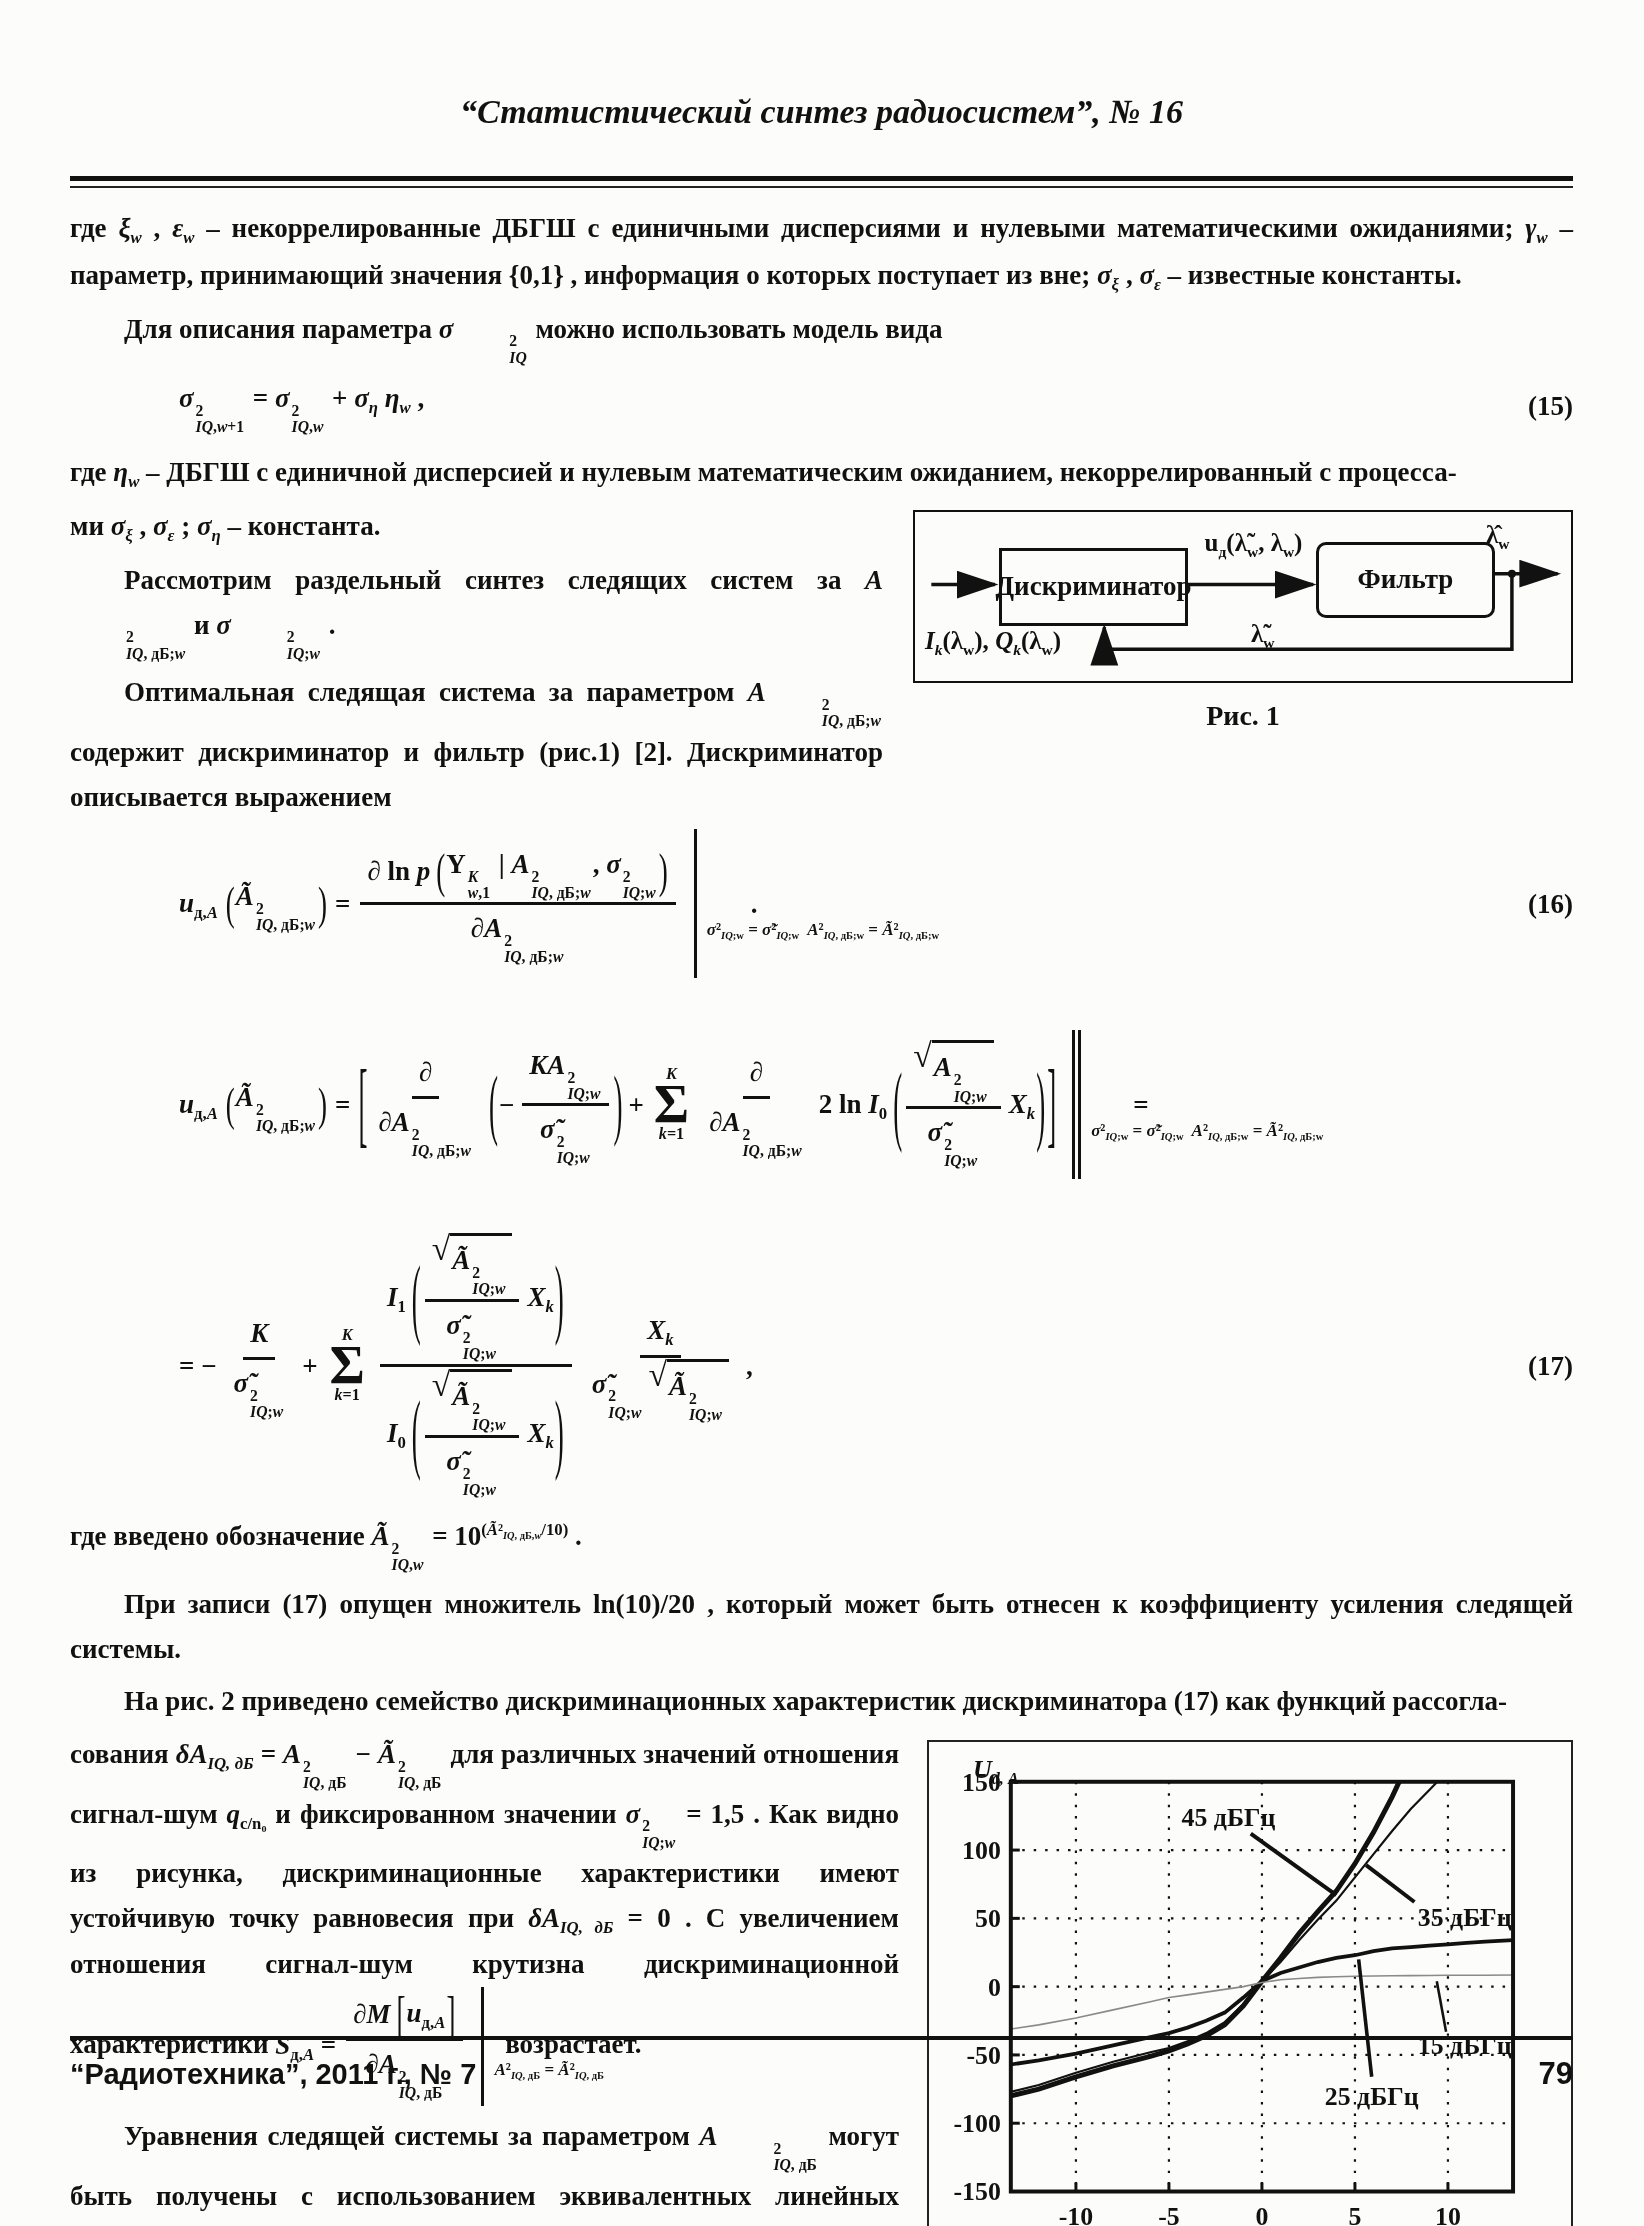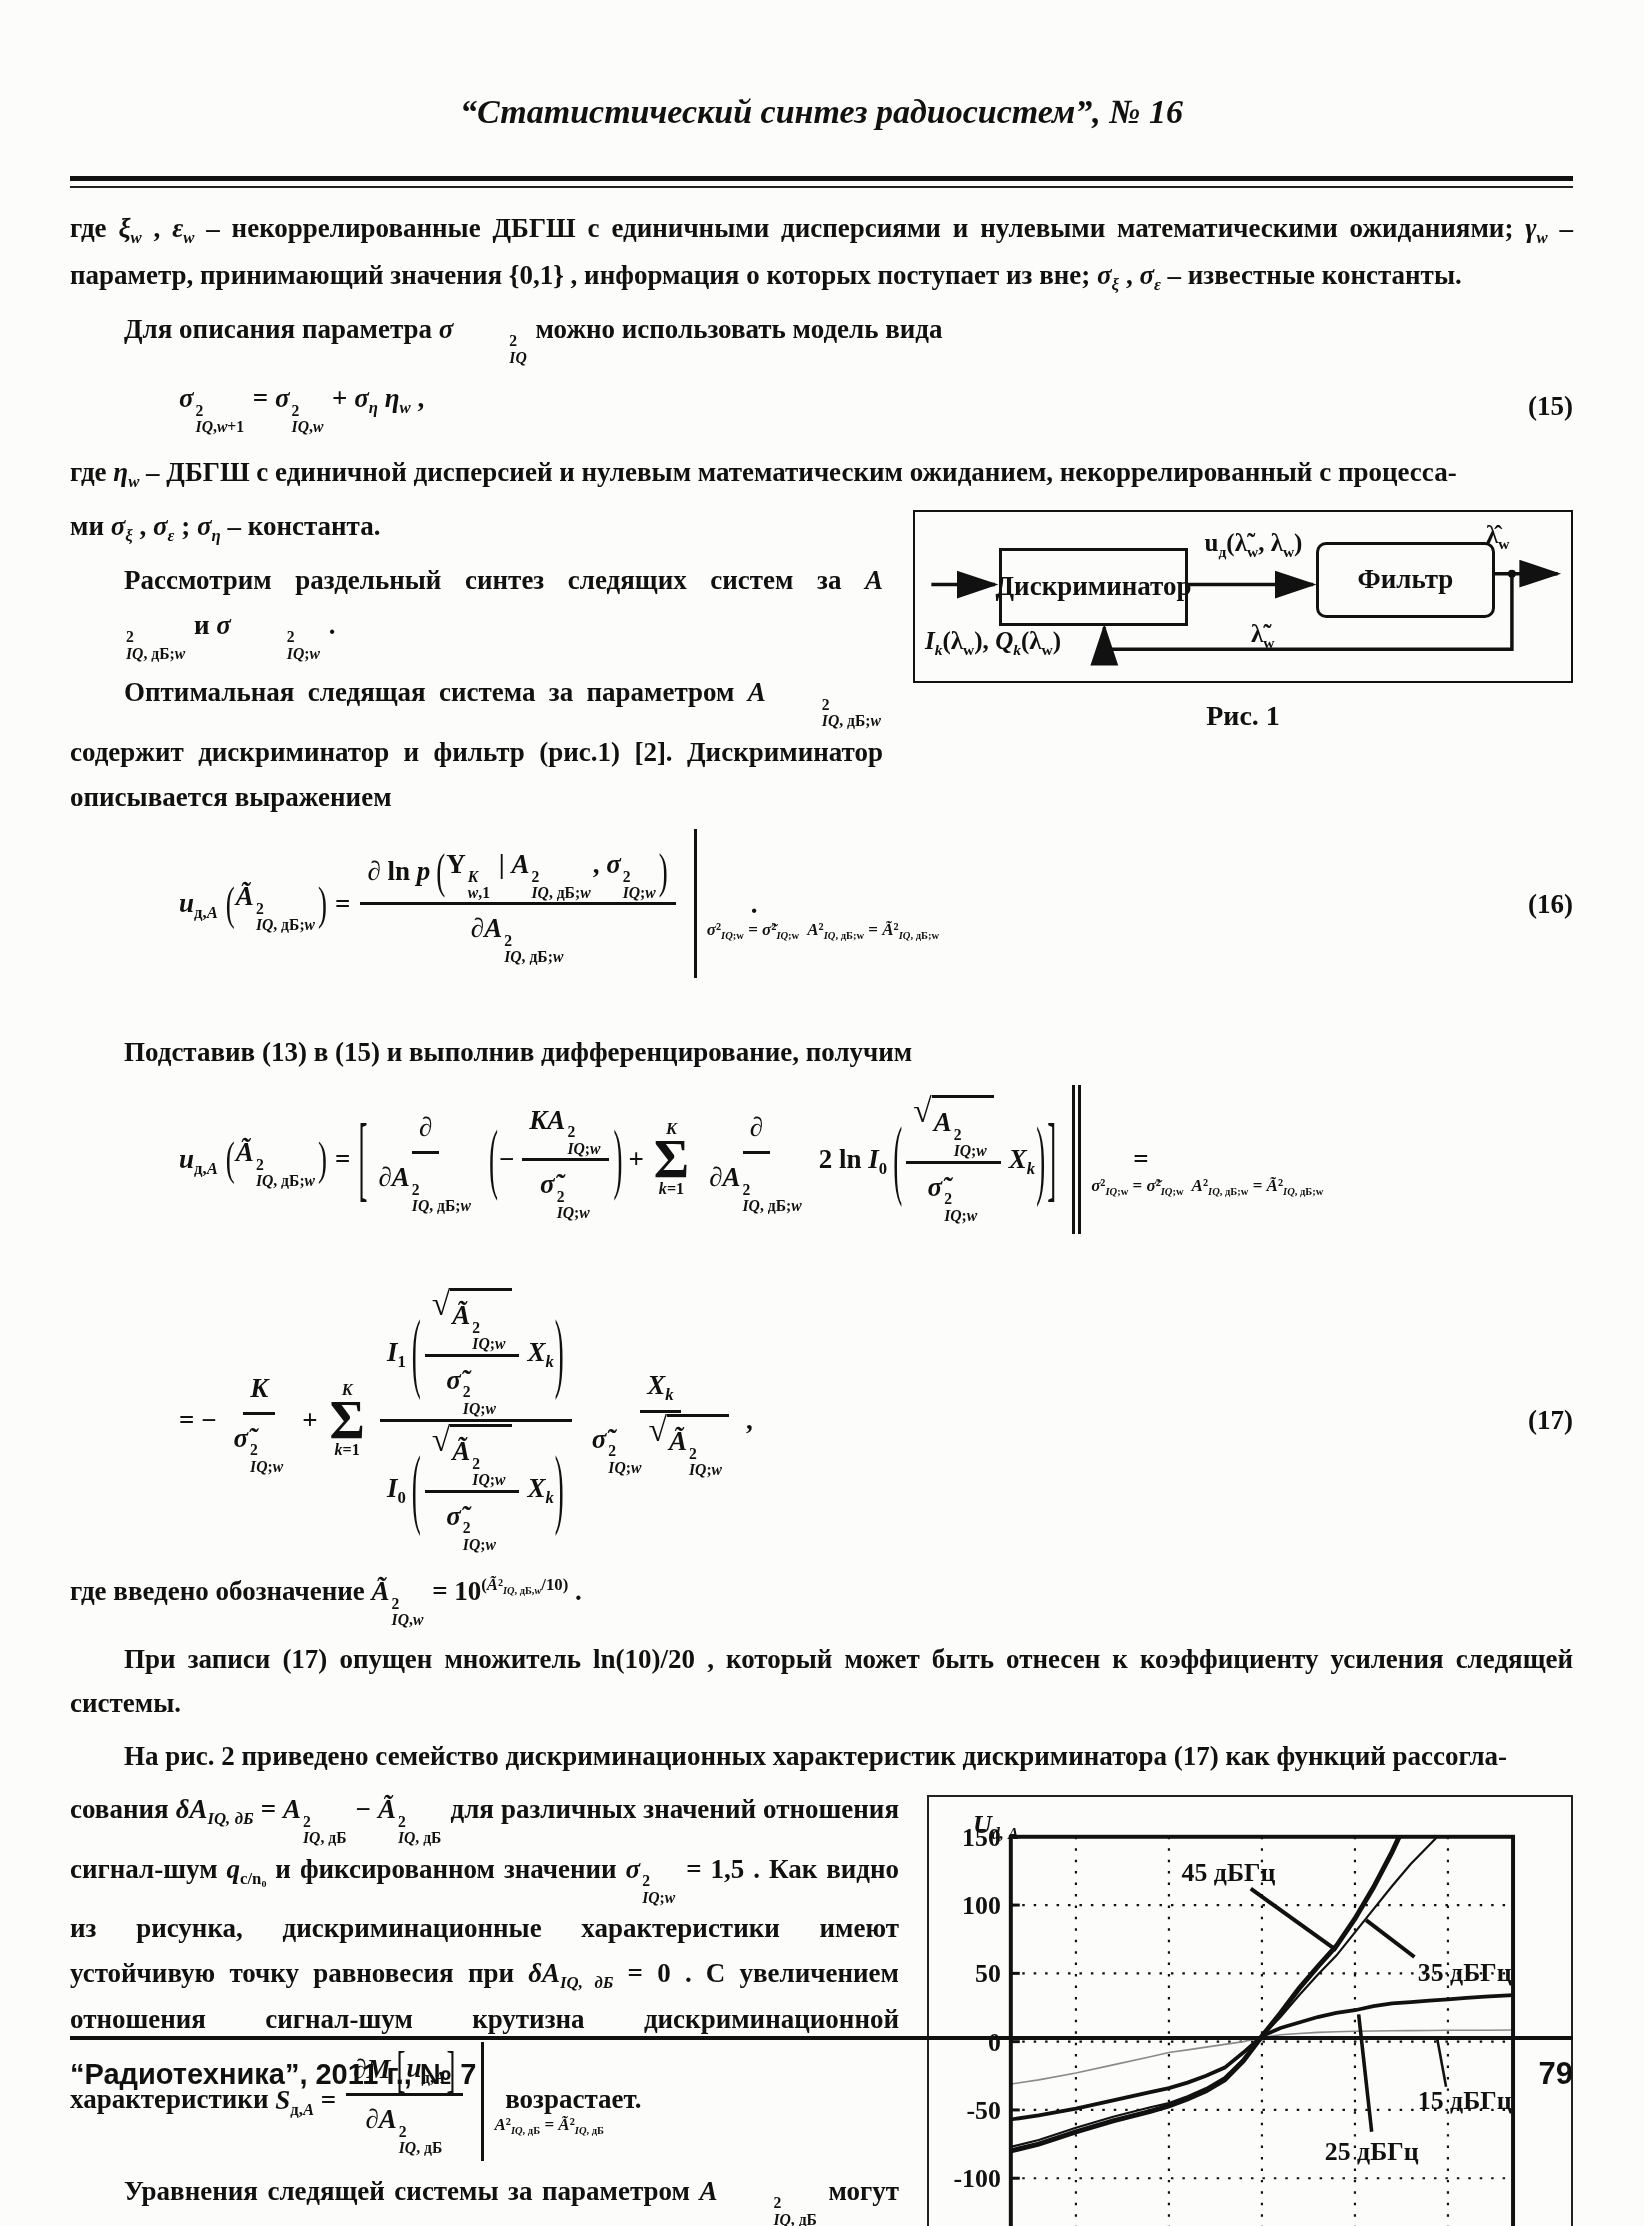--- a/index.html
+++ b/index.html
@@ -180,21 +180,20 @@
                 <span class="cond"><i>A</i>²<sub><i>IQ</i>, дБ;w</sub> = <i>Ã</i>²<sub><i>IQ</i>, дБ;w</sub></span>
               </span>
             </span>
             <span class="msp" style="width: 26px;"></span>
             <span class="mt">.</span>
           </span>
         </span>
       <span class="eqnum">(16)</span>
     </div>
 
-    <p class="jt ind">Подставив (13) в (15) и выполнив дифференцирование, получим</p>
 
     <div class="eqrow eqcondpad">
       <span class="eq">
           <span class="math">
             <span class="mt"><i>u</i><sub>д,<i>A</i></sub></span>
             <span class="mpar">
               <span class="pd" style="transform: scaleY(1.7);">(</span>
               <span class="pc">
                 <span class="mt"><i>Ã</i><span class="ss">
                     <span>2</span>

